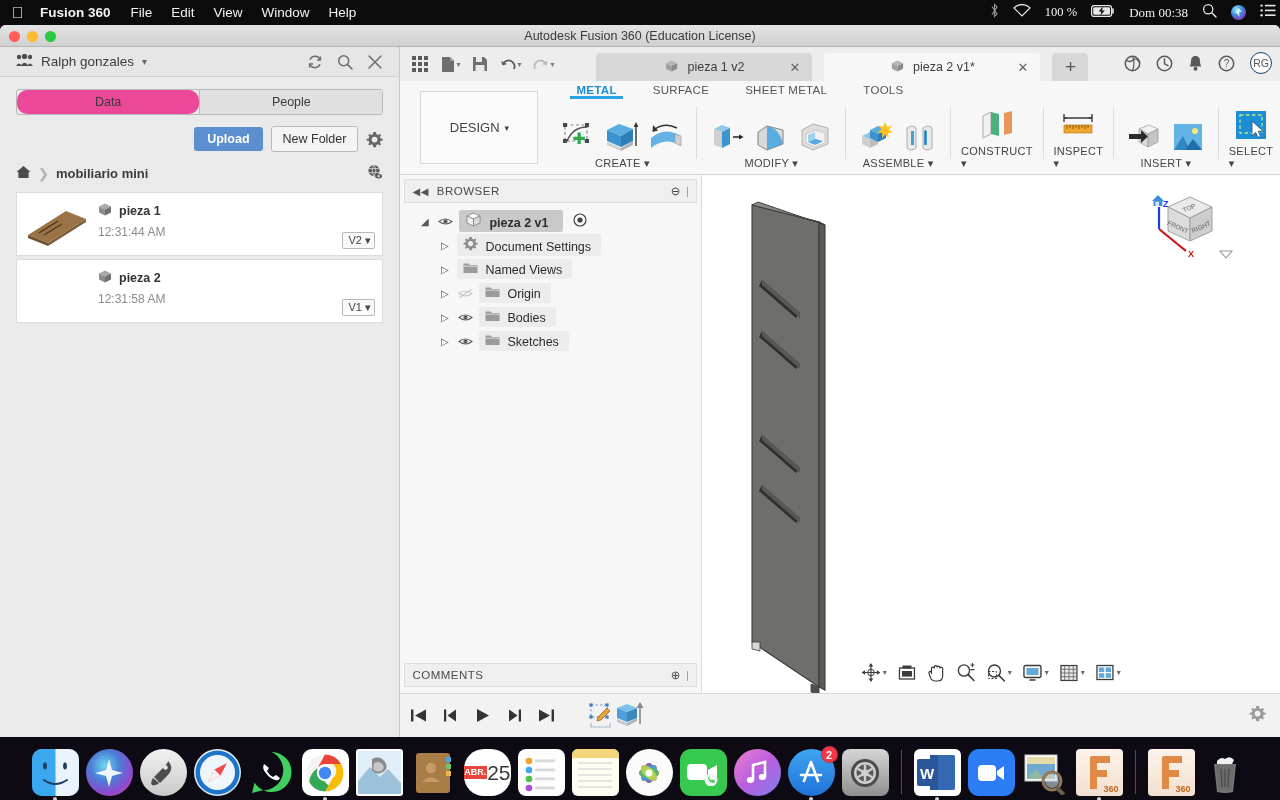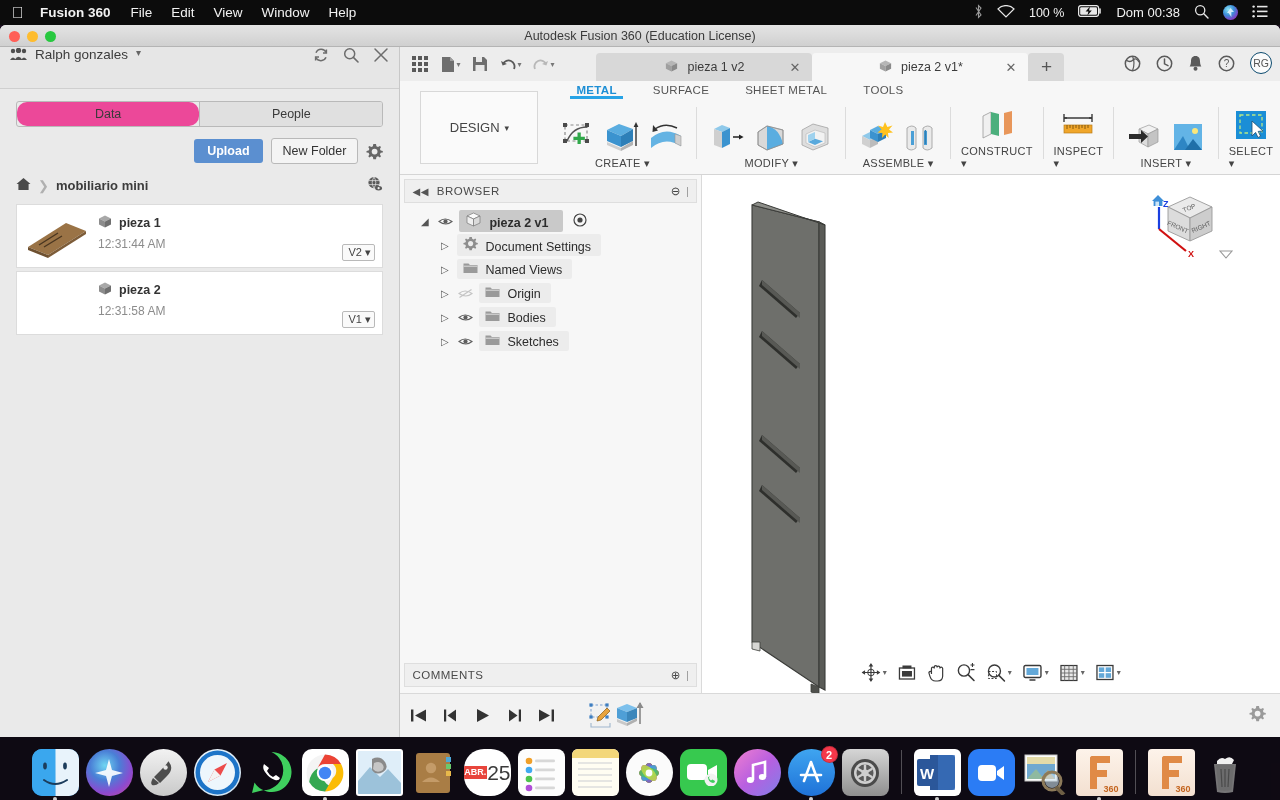--- a/index.html
+++ b/index.html
@@ -12,21 +12,21 @@
 
   
   .menubar {
     position: absolute; top: 0; left: 0; width: 1280px; height: 25px;
     background: #0c0c0c; color: #f2f2f2;
     display: flex; align-items: center; font-size: 13.5px;
   }
   .menubar .apple { margin: 0 16px 0 12px; font-size: 16px; line-height: 1; }
   .menubar .app-name { font-weight: bold; margin-right: 20px; font-size: 13.5px; }
   .menubar .mi { margin-right: 19px; }
-  .menubar .right { margin-left: auto; display: flex; align-items: center; gap: 14px; padding-right: 12px; }
+  .menubar .right { margin-left: auto; display: flex; align-items: center; gap: 14px; padding-right: 4px; font-family: Liberation Serif, serif; }
   .menubar .right .dim { color: #9a9a9a; }
   .mb-ico { display: inline-block; }
   .siri-dot {
     width: 15px; height: 15px; border-radius: 50%;
     background: radial-gradient(circle at 35% 30%, #8ce6f5 0%, #3b8fd8 40%, #7b46c9 70%, #c23d9b 100%);
     position: relative;
   }
   .siri-dot::after {
     content: ""; position: absolute; left: 4px; top: 3px; width: 7px; height: 9px;
     background: #e7f6ff; clip-path: polygon(50% 0, 100% 45%, 62% 45%, 62% 100%, 22% 55%, 0 55%);
@@ -46,22 +46,22 @@
   .titlebar .title { font-size: 12.5px; color: #3a3a3a; }
   .traffic { position: absolute; left: 9px; top: 6px; display: flex; gap: 7px; }
   .tl { width: 11px; height: 11px; border-radius: 50%; }
   .tl.r { background: #ff5f57; } .tl.y { background: #febc2e; } .tl.g { background: #28c840; }
 
   .body-row { display: flex; height: 690px; }
 
   
   .datapanel { width: 404px; background: #eaeaea; border-right: 1px solid #c8c8c8; position: relative; }
   .dp-head {
-    height: 42px; background: #e6e6e6; border-bottom: 1px solid #cfcfcf;
-    display: flex; align-items: flex-start; padding: 0 10px; gap: 8px;
+    height: 30px; background: #e6e6e6; border-bottom: 1px solid #cfcfcf;
+    display: flex; align-items: center; padding: 0 16px; gap: 8px;
   }
   .dp-head .user { font-size: 13.5px; color: #3c3c3c; }
   .dp-head .caret { font-size: 10px; color: #666; }
   .dp-head .right { margin-left: auto; display: flex; gap: 14px; align-items: center; color: #6d6d6d; }
   .ico-btn { cursor: pointer; line-height: 1; display: inline-flex; }
 
   .tabs2 { margin: 12px 16px 0 16px; display: flex; height: 26px; border: 1px solid #b9b9b9; border-radius: 3px; overflow: hidden; }
   .tabs2 div { flex: 1; display: flex; align-items: center; justify-content: center; font-size: 12.5px; color: #3a3a3a; background: #e0e0e0; }
   .tabs2 div.active { background: #ec4899; border-radius: 10px; }
   .tabs2 div + div { border-left: 1px solid #b9b9b9; }
@@ -87,21 +87,21 @@
     font-size: 11px; color: #444; padding: 1px 4px 1px 5px; border-radius: 2px;
   }
   .cube-ico { display: inline-block; }
 
   
   .fusion { flex: 1; display: flex; flex-direction: column; background: #f7f7f7; position: relative; }
 
   .qbar { height: 34px; background: #ededed; display: flex; align-items: center; padding-left: 8px; gap: 4px; position: relative; }
   .qb-ico { padding: 3px 4px; display: inline-flex; align-items: center; cursor: pointer; color: #555; }
   .qcaret { font-size: 8px; color: #777; margin-left: 1px; }
-  .dtabs { position: absolute; left: 196px; bottom: 0; display: flex; align-items: flex-end; gap: 0; }
+  .dtabs { position: absolute; left: 196px; bottom: 0; display: flex; align-items: flex-end; gap: 12px; }
   .dtab {
     height: 28px; min-width: 216px; display: flex; align-items: center; justify-content: center; gap: 8px;
     font-size: 12.5px; color: #3c3c3c; border-radius: 4px 4px 0 0; cursor: pointer; position: relative;
   }
   .dtab.inactive { background: #d8d8d8; }
   .dtab.active { background: #f7f7f7; }
   .dtab .x { position: absolute; right: 12px; color: #666; font-size: 13px; }
   .plus-tab { background: #d8d8d8; height: 28px; width: 36px; display: flex; align-items: center; justify-content: center; border-radius: 4px 4px 0 0; color: #555; font-size: 19px; cursor: pointer; }
   .qright { position: absolute; right: 8px; top: 5px; display: flex; align-items: center; gap: 15px; color: #555; }
   .avatar { width: 22px; height: 22px; border-radius: 50%; border: 1px solid #0c4a6e; background: #fbfbfb; font-size: 10.5px; color: #555; display: flex; align-items: center; justify-content: center; }

